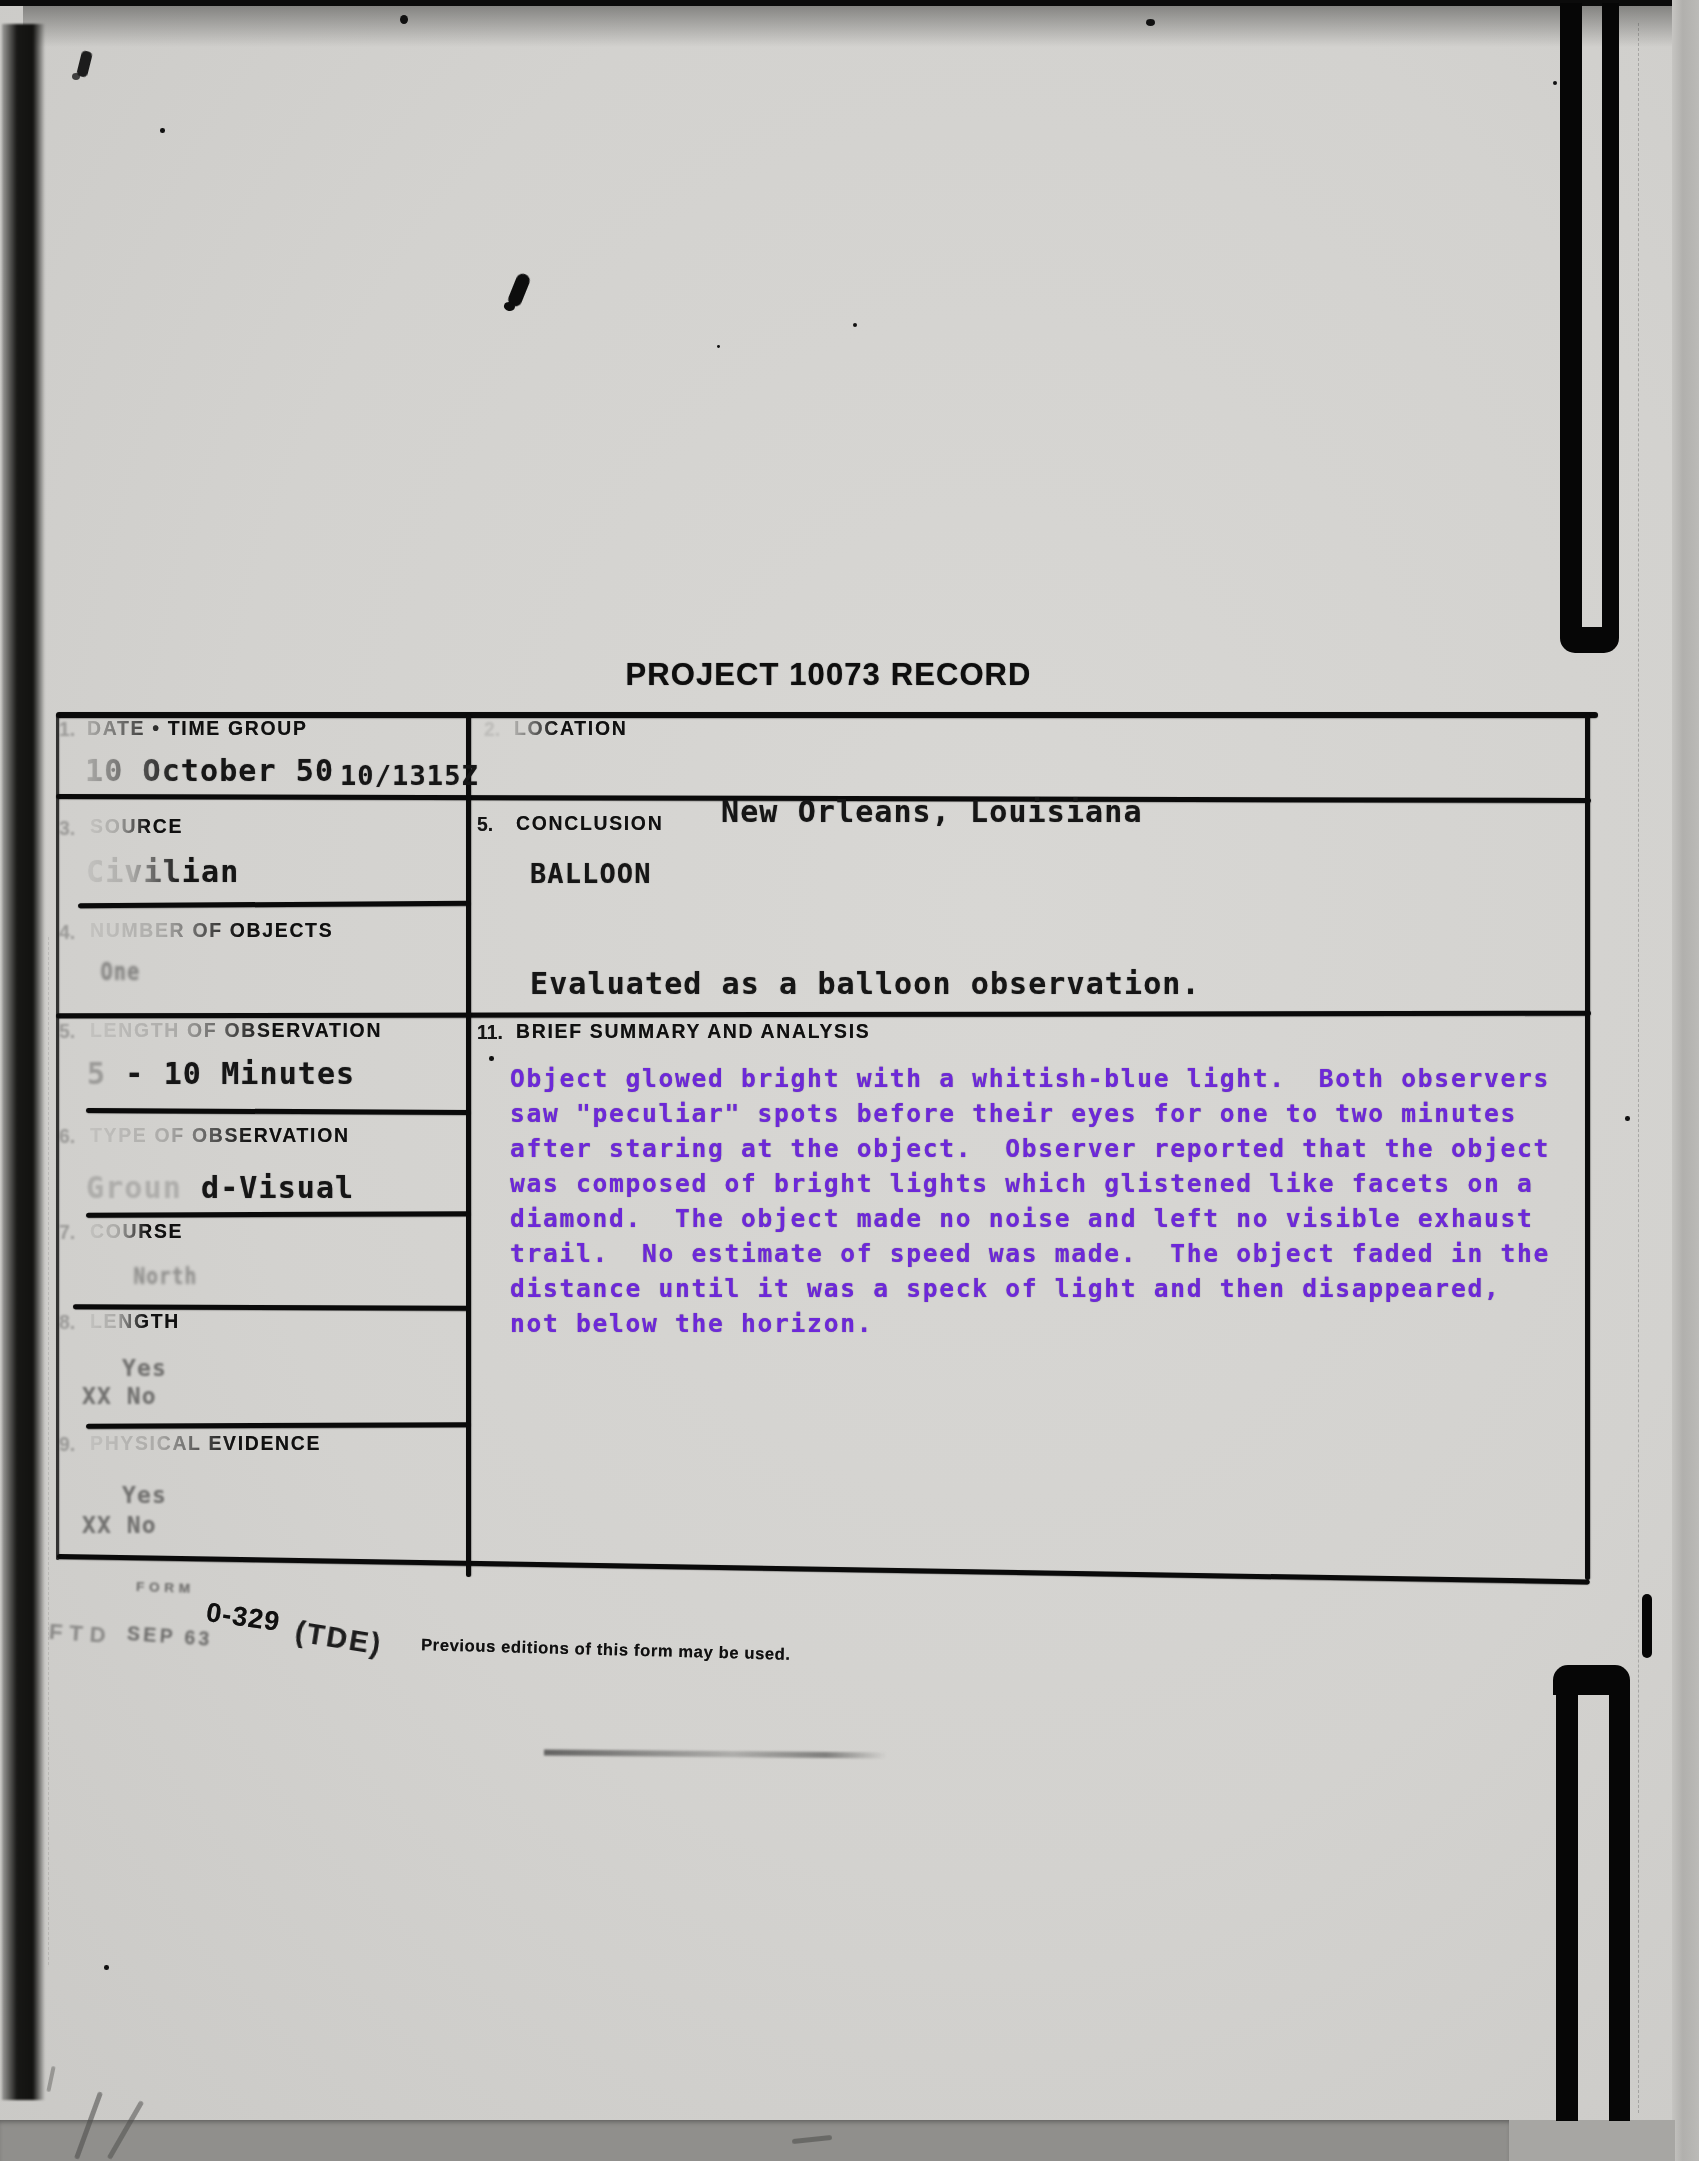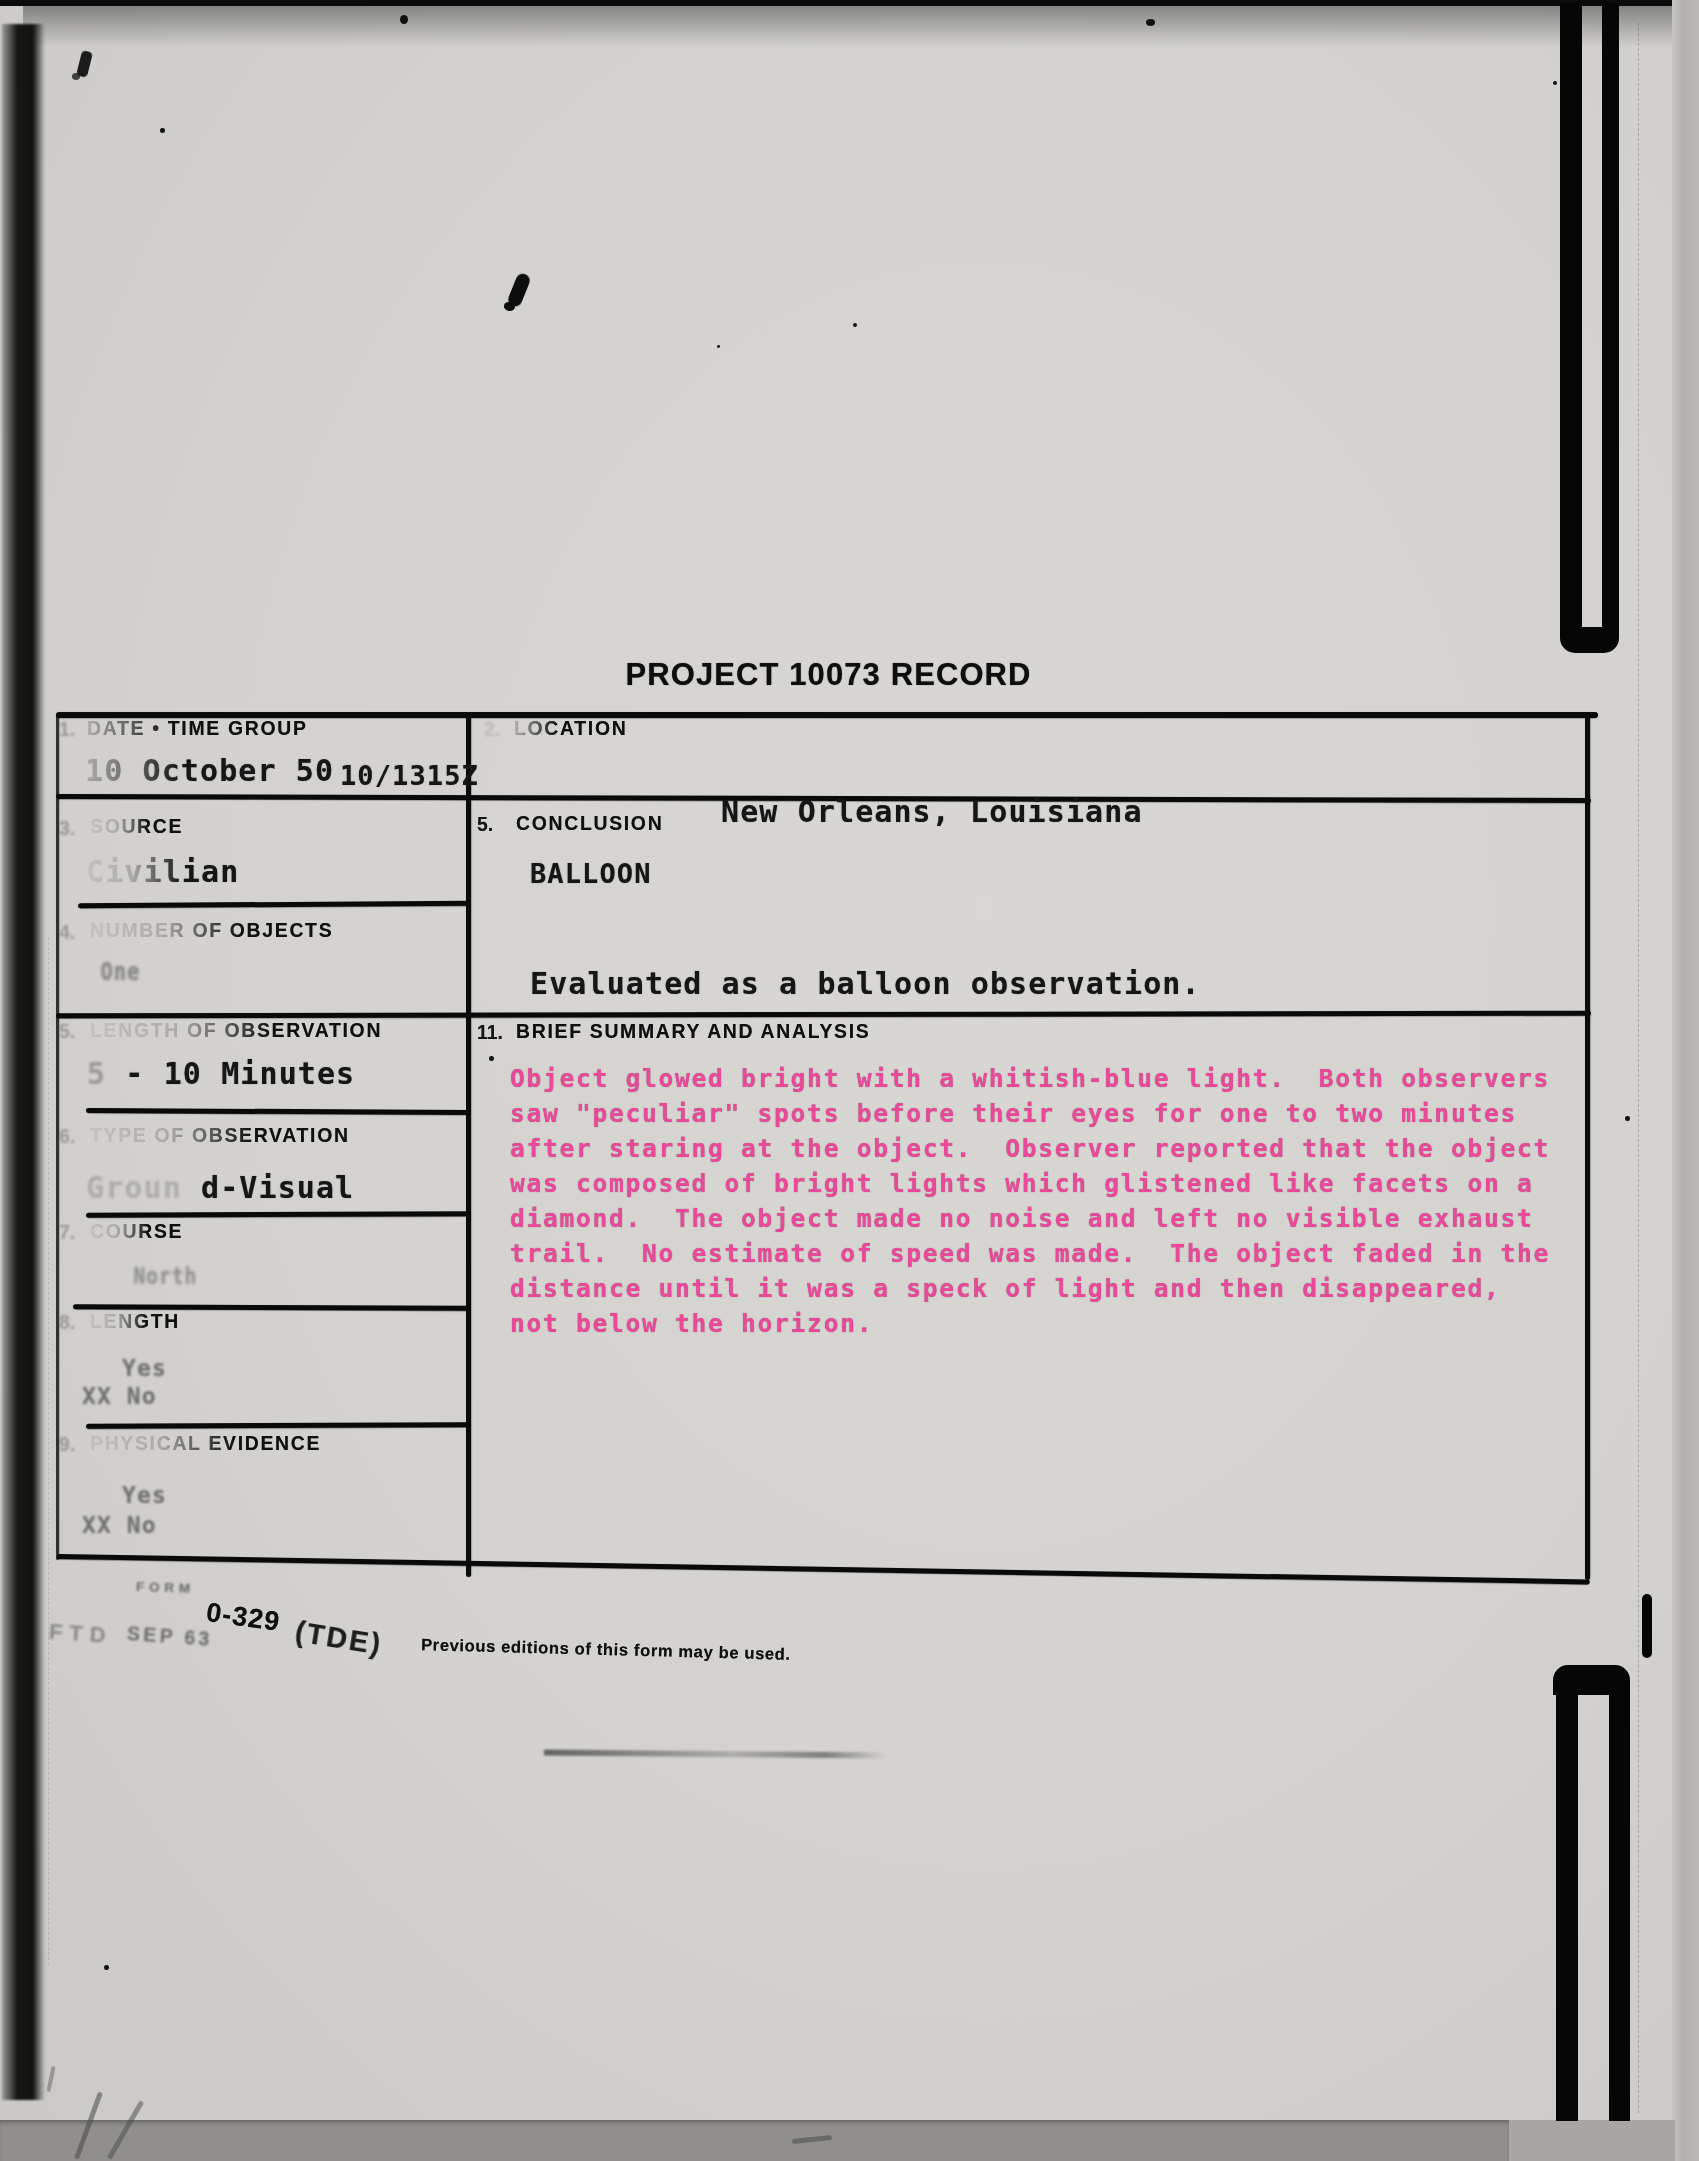--- a/index.html
+++ b/index.html
@@ -21,21 +21,21 @@
     position:absolute;font-weight:700;font-size:19.4px;color:#151515;white-space:nowrap;
     text-shadow:0 0 0.6px rgba(0,0,0,.5);
   }
   .mono{
     position:absolute;font-family:"DejaVu Sans Mono","Liberation Mono",monospace;
     font-weight:700;font-size:30px;letter-spacing:1.1px;color:#161616;white-space:nowrap;
     text-shadow:0 0 1.1px rgba(25,25,25,.5);
   }
   .para{
     position:absolute;font-family:"DejaVu Sans Mono","Liberation Mono",monospace;
-    font-weight:700;font-size:24.6px;letter-spacing:1.7px;line-height:35px;color:#ec4899;
+    font-weight:700;font-size:24.6px;letter-spacing:1.7px;line-height:35px;color:#6d28d9;
     white-space:pre;text-shadow:0 0 1.1px rgba(25,25,25,.5);
   }
   .title{
     position:absolute;font-weight:700;font-size:31px;letter-spacing:1.1px;color:#0e0e0e;
     text-shadow:0 0 1.1px rgba(0,0,0,.6);text-align:center;white-space:nowrap;
   }
   .fadeL-sm{-webkit-mask-image:linear-gradient(to right,rgba(0,0,0,.18) 0,#000 38%);
             mask-image:linear-gradient(to right,rgba(0,0,0,.18) 0,#000 38%);}
   .fadeL-md{-webkit-mask-image:linear-gradient(to right,rgba(0,0,0,.07) 0,rgba(0,0,0,.2) 30%,#000 62%);
             mask-image:linear-gradient(to right,rgba(0,0,0,.07) 0,rgba(0,0,0,.2) 30%,#000 62%);}

